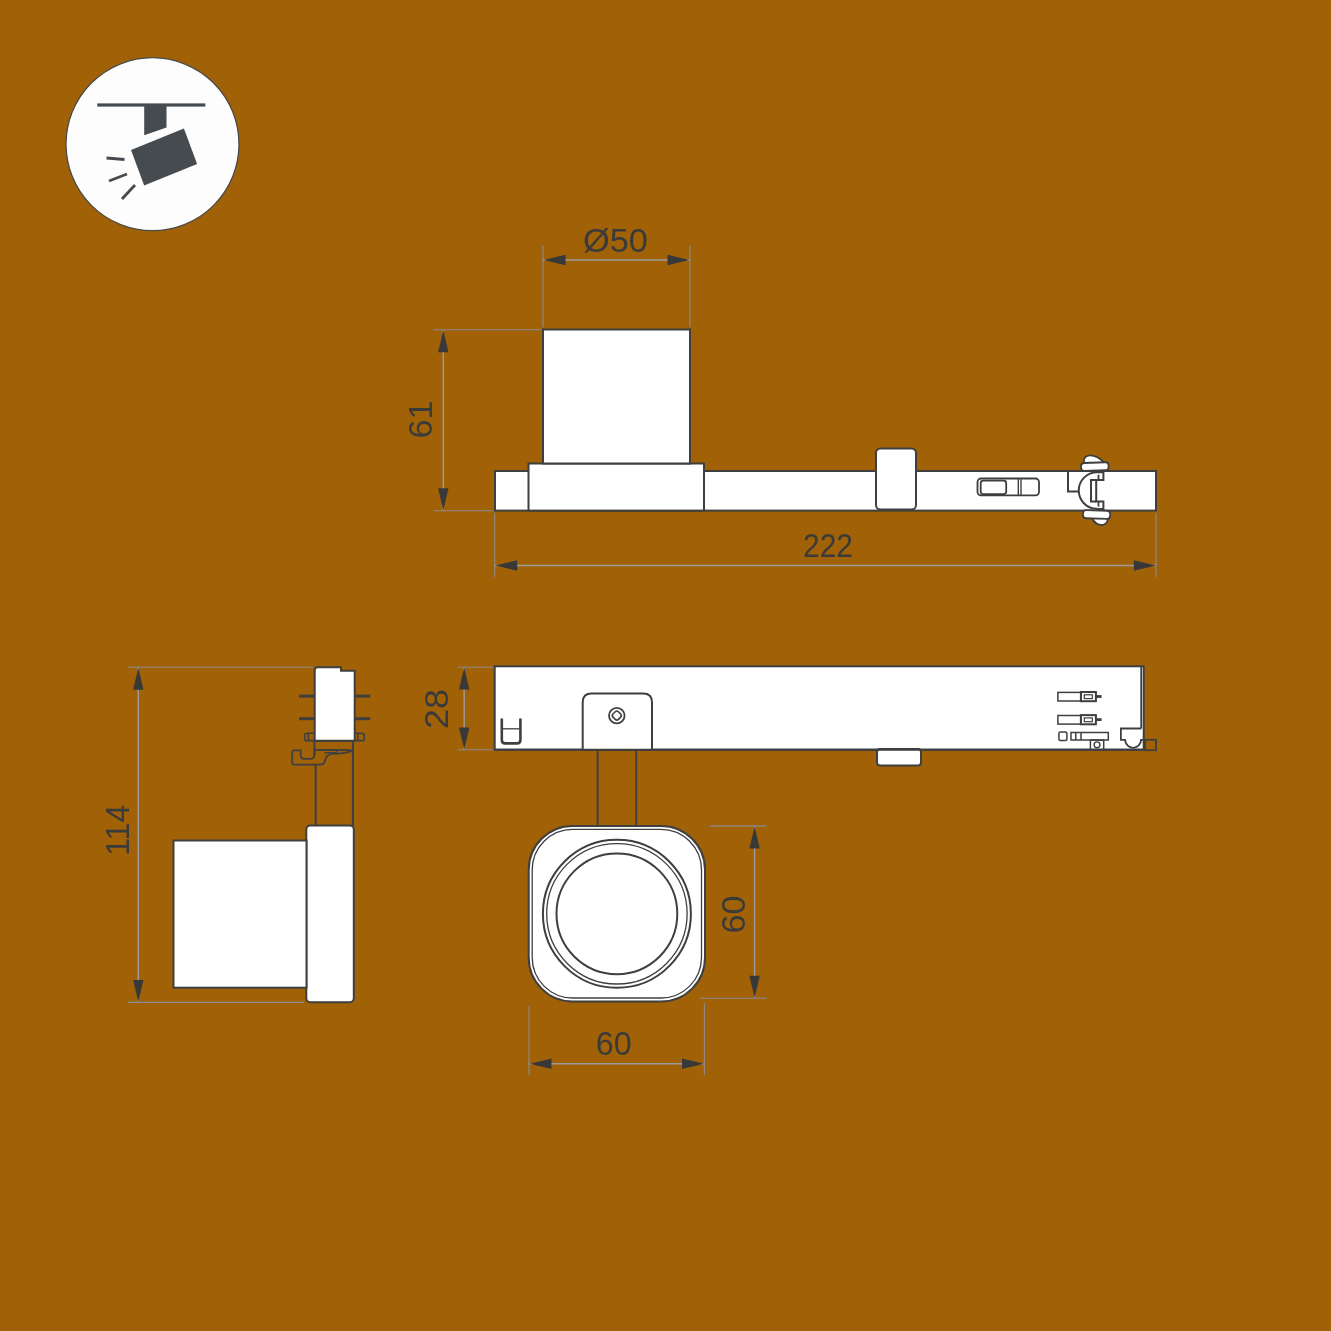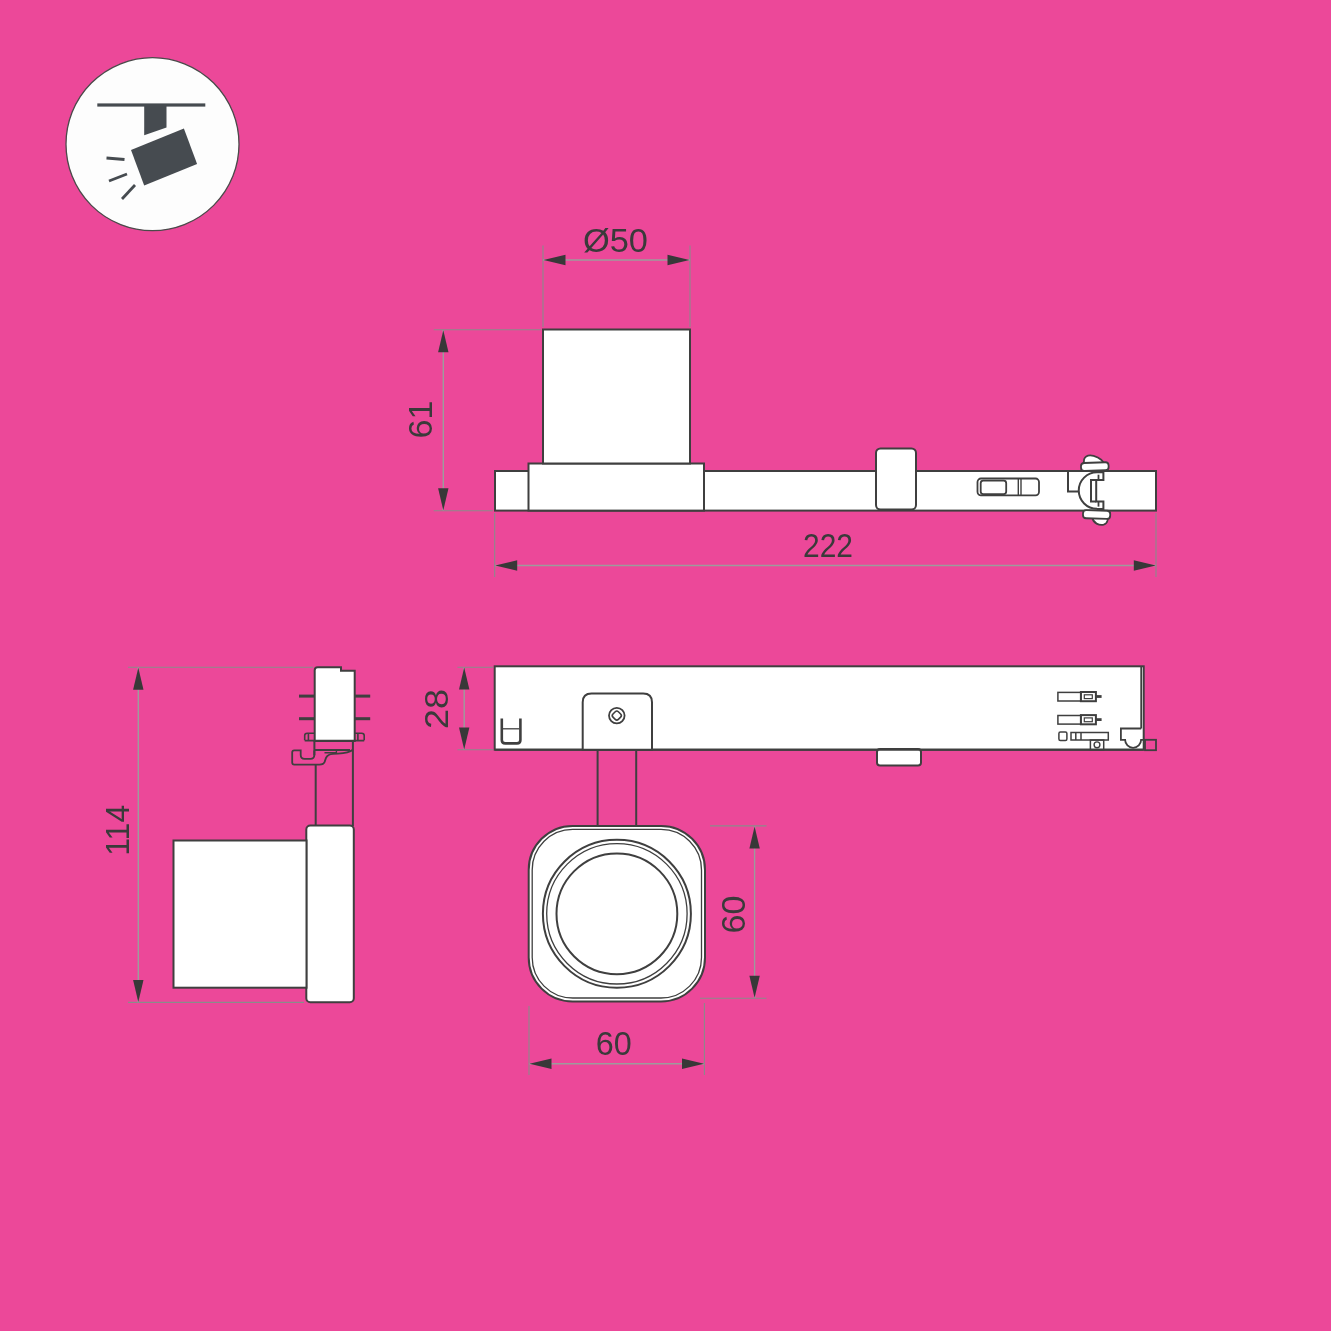--- a/index.html
+++ b/index.html
@@ -1,16 +1,16 @@
 <!DOCTYPE html>
 <html><head>
 <meta charset="utf-8">
 <style>
   html,body{margin:0;padding:0;background:#ffffff;}
-  .page{width:1331px;height:1331px;position:relative;background:#ec4899;
+  .page{width:1331px;height:1331px;position:relative;background:#a16207;
         font-family:"Liberation Sans", sans-serif;}
   svg{position:absolute;top:0;left:0;}
   text{font-family:"Liberation Sans", sans-serif;fill:#3a3a3a;}
 </style>
 </head>
 <body>
 <div class="page">
 <svg width="1331" height="1331" viewBox="0 0 1331 1331">
 
   <circle cx="152.5" cy="144.2" r="86.5" fill="#fdfdfd" stroke="#4a4a4a" stroke-width="1.3"></circle>

